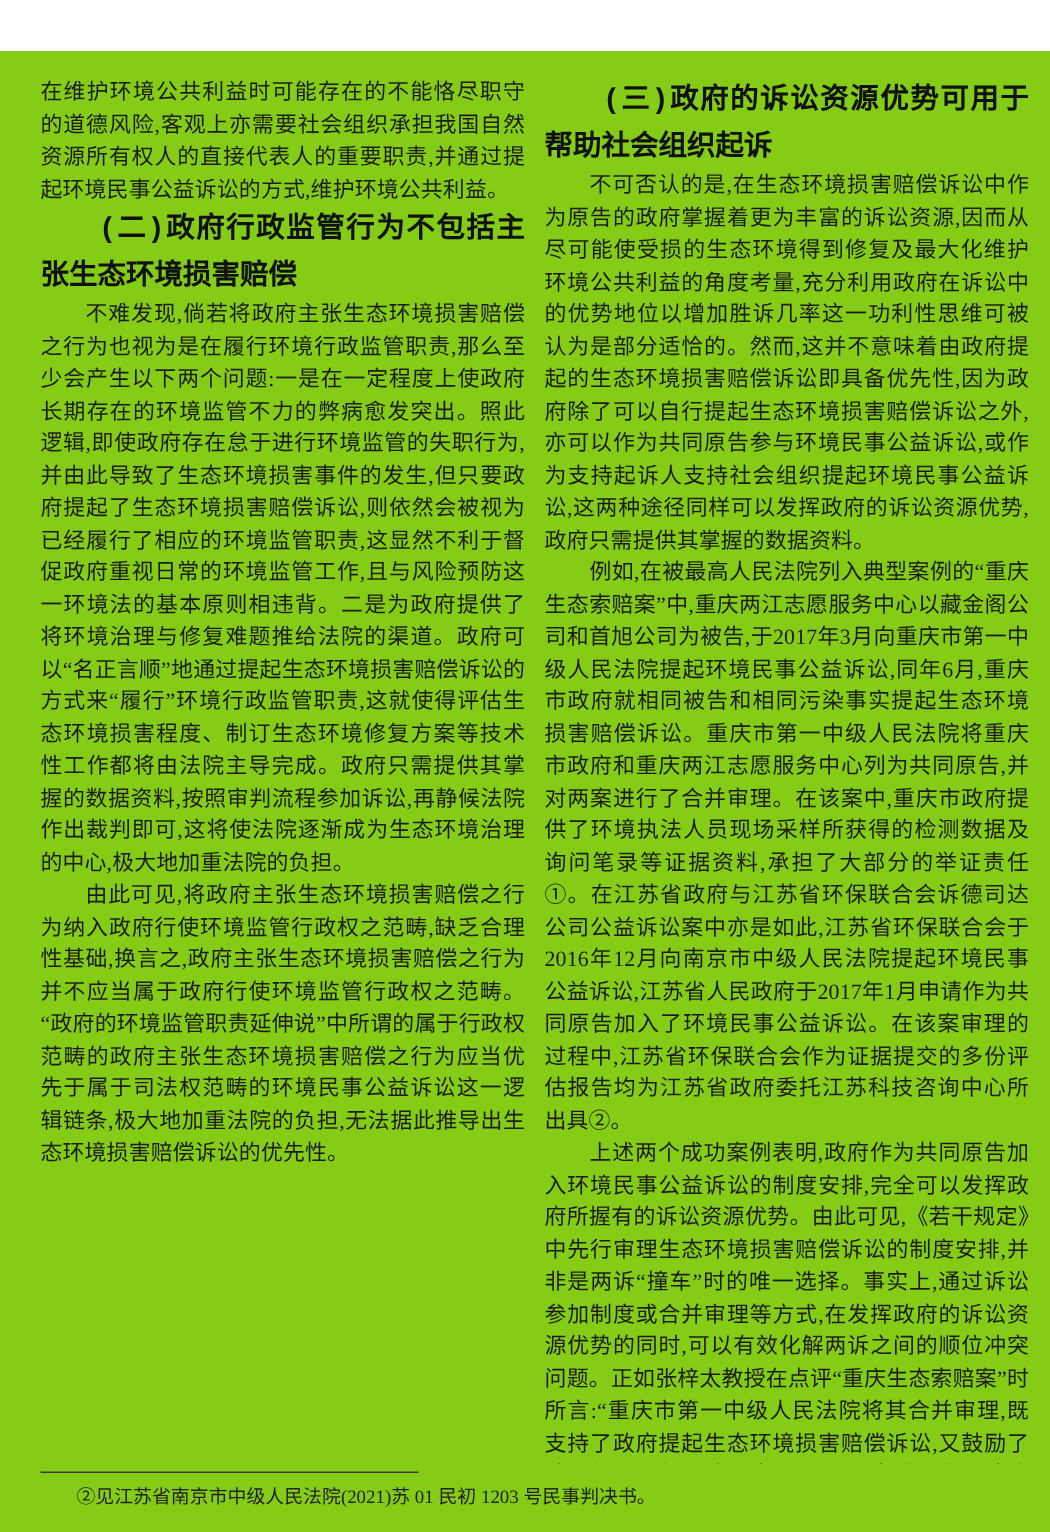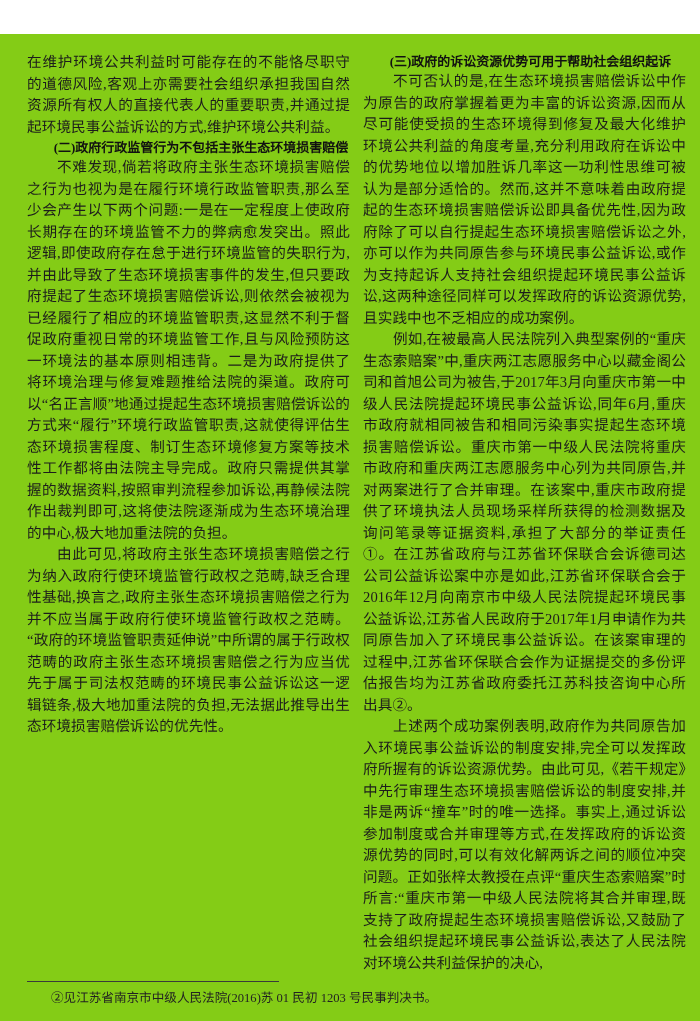--- a/index.html
+++ b/index.html
@@ -35,27 +35,27 @@
     line-height: 21.5px;
     text-align: justify;
     text-indent: 2.05em;
     letter-spacing: 0.1px;
   }
   p.no-indent {
     text-indent: 0;
   }
   h3.heading {
     margin: 0;
-    font-size: 13px;
-    line-height: 19px;
+    font-size: 19px;
+    line-height: 31px;
     font-weight: bold;
     text-align: justify;
     text-indent: 2.05em;
     color: #111111;
-    font-family: Liberation Serif, serif;
+    font-family: Liberation Mono, monospace;
   }
   .footer {
     position: absolute;
     top: 947px;
     left: 27px;
     right: 14px;
   }
   .rule {
     width: 252px;
     height: 1px;
@@ -88,26 +88,26 @@
 
     <div class="col">
       <p class="body no-indent">在维护环境公共利益时可能存在的不能恪尽职守的道德风险,客观上亦需要社会组织承担我国自然资源所有权人的直接代表人的重要职责,并通过提起环境民事公益诉讼的方式,维护环境公共利益。</p>
       <h3 class="heading">(二)政府行政监管行为不包括主张生态环境损害赔偿</h3>
       <p class="body">不难发现,倘若将政府主张生态环境损害赔偿之行为也视为是在履行环境行政监管职责,那么至少会产生以下两个问题:一是在一定程度上使政府长期存在的环境监管不力的弊病愈发突出。照此逻辑,即使政府存在怠于进行环境监管的失职行为,并由此导致了生态环境损害事件的发生,但只要政府提起了生态环境损害赔偿诉讼,则依然会被视为已经履行了相应的环境监管职责,这显然不利于督促政府重视日常的环境监管工作,且与风险预防这一环境法的基本原则相违背。二是为政府提供了将环境治理与修复难题推给法院的渠道。政府可以“名正言顺”地通过提起生态环境损害赔偿诉讼的方式来“履行”环境行政监管职责,这就使得评估生态环境损害程度、制订生态环境修复方案等技术性工作都将由法院主导完成。政府只需提供其掌握的数据资料,按照审判流程参加诉讼,再静候法院作出裁判即可,这将使法院逐渐成为生态环境治理的中心,极大地加重法院的负担。</p>
       <p class="body">由此可见,将政府主张生态环境损害赔偿之行为纳入政府行使环境监管行政权之范畴,缺乏合理性基础,换言之,政府主张生态环境损害赔偿之行为并不应当属于政府行使环境监管行政权之范畴。“政府的环境监管职责延伸说”中所谓的属于行政权范畴的政府主张生态环境损害赔偿之行为应当优先于属于司法权范畴的环境民事公益诉讼这一逻辑链条,极大地加重法院的负担,无法据此推导出生态环境损害赔偿诉讼的优先性。</p>
     </div>
 
     <div class="col">
       <h3 class="heading">(三)政府的诉讼资源优势可用于帮助社会组织起诉</h3>
-      <p class="body">不可否认的是,在生态环境损害赔偿诉讼中作为原告的政府掌握着更为丰富的诉讼资源,因而从尽可能使受损的生态环境得到修复及最大化维护环境公共利益的角度考量,充分利用政府在诉讼中的优势地位以增加胜诉几率这一功利性思维可被认为是部分适恰的。然而,这并不意味着由政府提起的生态环境损害赔偿诉讼即具备优先性,因为政府除了可以自行提起生态环境损害赔偿诉讼之外,亦可以作为共同原告参与环境民事公益诉讼,或作为支持起诉人支持社会组织提起环境民事公益诉讼,这两种途径同样可以发挥政府的诉讼资源优势,且实践中也不乏相应的成功案例。</p>
+      <p class="body">不可否认的是,在生态环境损害赔偿诉讼中作为原告的政府掌握着更为丰富的诉讼资源,因而从尽可能使受损的生态环境得到修复及最大化维护环境公共利益的角度考量,充分利用政府在诉讼中的优势地位以增加胜诉几率这一功利性思维可被认为是部分适恰的。然而,这并不意味着由政府提起的生态环境损害赔偿诉讼即具备优先性,因为政府除了可以自行提起生态环境损害赔偿诉讼之外,亦可以作为共同原告参与环境民事公益诉讼,或作为支持起诉人支持社会组织提起环境民事公益诉讼,这两种途径同样可以发挥政府的诉讼资源优势,政府只需提供其掌握的数据资料。</p>
       <p class="body">例如,在被最高人民法院列入典型案例的“重庆生态索赔案”中,重庆两江志愿服务中心以藏金阁公司和首旭公司为被告,于2017年3月向重庆市第一中级人民法院提起环境民事公益诉讼,同年6月,重庆市政府就相同被告和相同污染事实提起生态环境损害赔偿诉讼。重庆市第一中级人民法院将重庆市政府和重庆两江志愿服务中心列为共同原告,并对两案进行了合并审理。在该案中,重庆市政府提供了环境执法人员现场采样所获得的检测数据及询问笔录等证据资料,承担了大部分的举证责任①。在江苏省政府与江苏省环保联合会诉德司达公司公益诉讼案中亦是如此,江苏省环保联合会于2016年12月向南京市中级人民法院提起环境民事公益诉讼,江苏省人民政府于2017年1月申请作为共同原告加入了环境民事公益诉讼。在该案审理的过程中,江苏省环保联合会作为证据提交的多份评估报告均为江苏省政府委托江苏科技咨询中心所出具②。</p>
       <p class="body">上述两个成功案例表明,政府作为共同原告加入环境民事公益诉讼的制度安排,完全可以发挥政府所握有的诉讼资源优势。由此可见,《若干规定》中先行审理生态环境损害赔偿诉讼的制度安排,并非是两诉“撞车”时的唯一选择。事实上,通过诉讼参加制度或合并审理等方式,在发挥政府的诉讼资源优势的同时,可以有效化解两诉之间的顺位冲突问题。正如张梓太教授在点评“重庆生态索赔案”时所言:“重庆市第一中级人民法院将其合并审理,既支持了政府提起生态环境损害赔偿诉讼,又鼓励了社会组织提起环境民事公益诉讼,表达了人民法院对环境公共利益保护的决心,</p>
     </div>
 
   </div>
 
   <div class="footer">
     <div class="rule"></div>
-    <p class="footnote">②见江苏省南京市中级人民法院(2016)苏 01 民初 1203 号民事判决书。</p>
+    <p class="footnote">②见江苏省南京市中级人民法院(2021)苏 01 民初 1203 号民事判决书。</p>
     <div class="pageno">38</div>
   </div>
 
 </div>
 
 </body></html>

